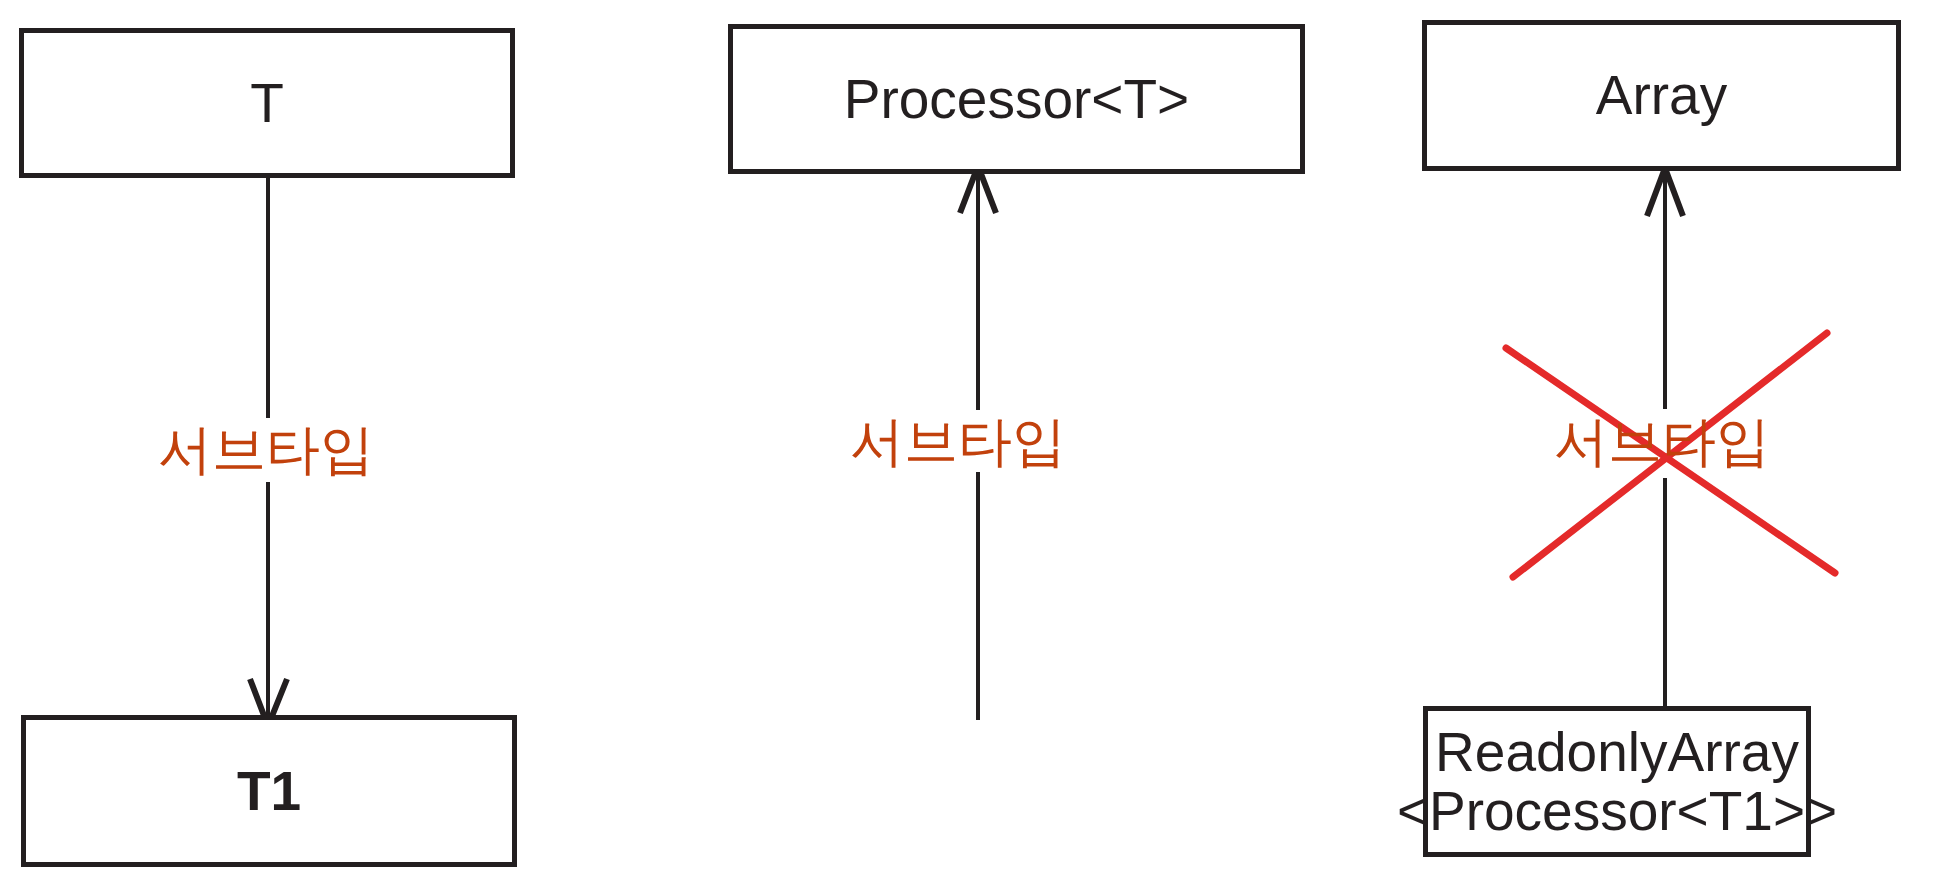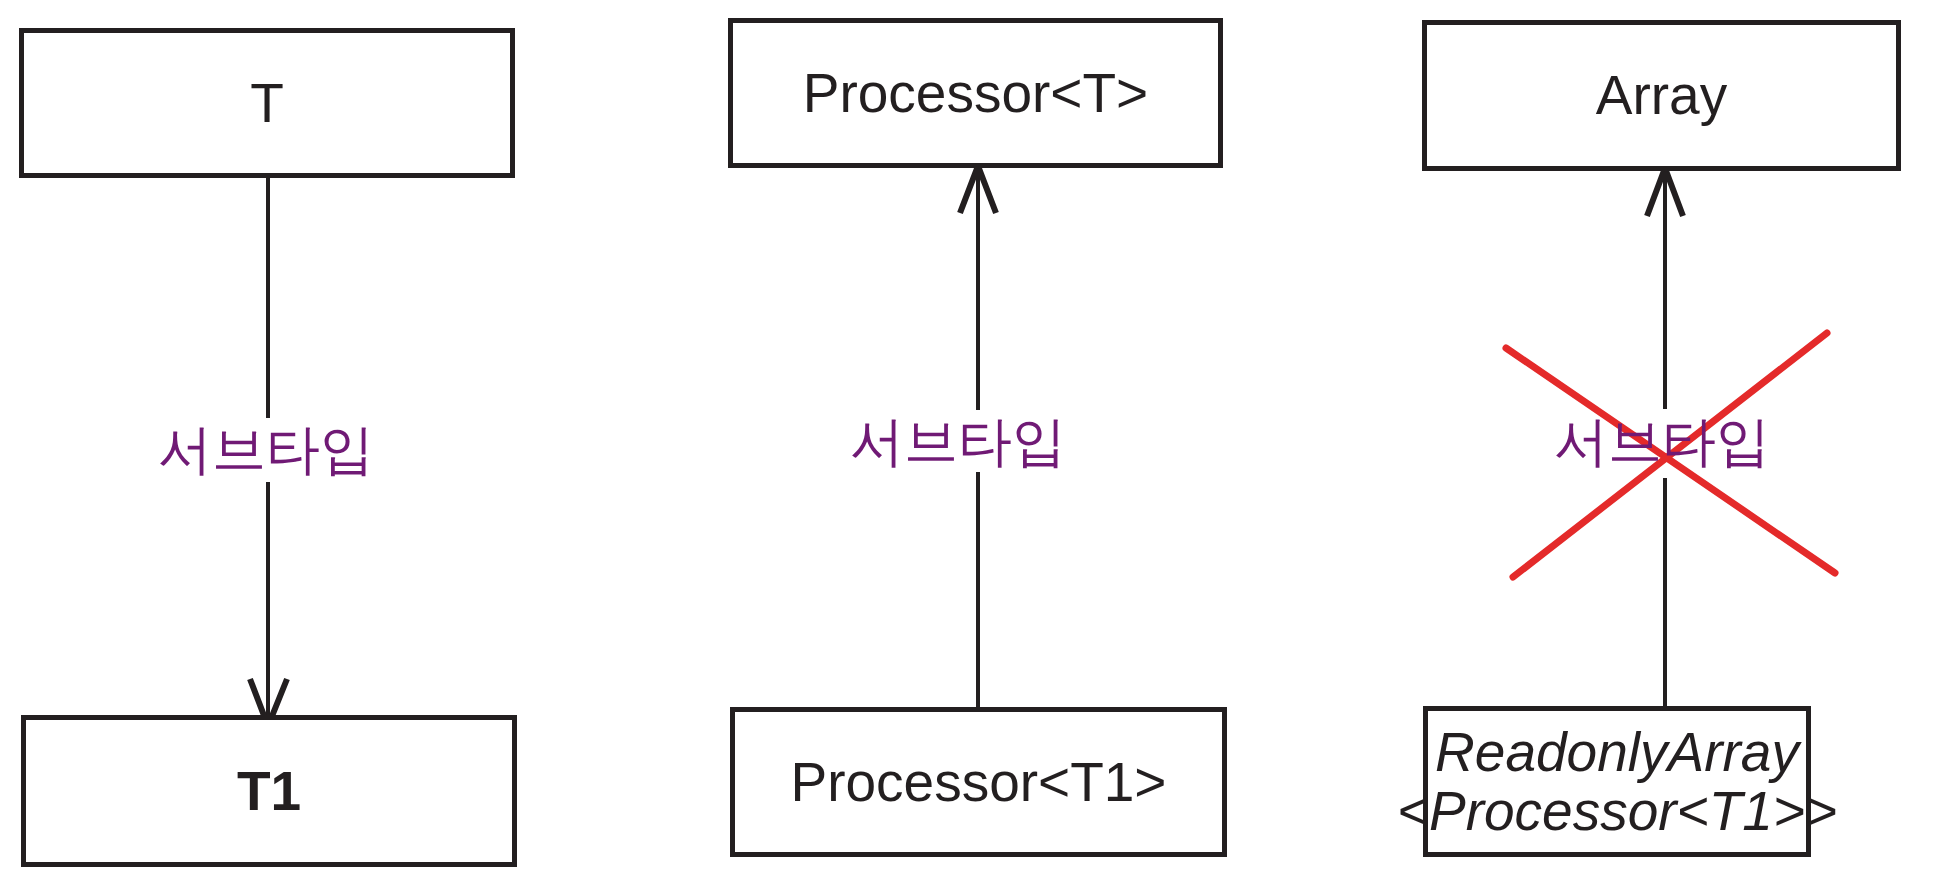--- a/index.html
+++ b/index.html
@@ -35,29 +35,29 @@
     font-size: 55px;
     line-height: 1.06;
     color: #231f20;
   }
   .edge-label {
     position: absolute;
     transform: translate(-50%, -50%);
     font-size: 54px;
     line-height: 1;
     white-space: nowrap;
-    color: #701a75;
+    color: #c2410c;
   }
   
   .box-t        { left: 19px;   top: 28px;  width: 496px; height: 150px; }
   .box-t1       { left: 21px;   top: 715px; width: 496px; height: 152px; font-weight: bold; }
-  .box-proc-t   { left: 728px;  top: 18px;  width: 495px; height: 150px; }
+  .box-proc-t   { left: 728px;  top: 24px;  width: 577px; height: 150px; }
   .box-proc-t1  { left: 730px;  top: 707px; width: 497px; height: 150px; }
   .box-array    { left: 1422px; top: 20px;  width: 479px; height: 151px; }
-  .box-roarray  { left: 1423px; top: 706px; width: 388px; height: 151px; font-style: italic; }
+  .box-roarray  { left: 1423px; top: 706px; width: 388px; height: 151px; }
   .label-1 { left: 266px;  top: 449px; }
   .label-2 { left: 958px;  top: 441px; }
   .label-3 { left: 1662px; top: 441px; }
 </style>
 </head>
 <body>
 
 <div class="canvas">
 
   <svg class="connector-layer" width="1940" height="887" viewBox="0 0 1940 887" fill="none">
@@ -90,23 +90,20 @@
     <span>T</span>
   </div>
   <div class="box box-t1">
     <span>T1</span>
   </div>
   <div class="edge-label label-1">서브타입</div>
 
   <div class="box box-proc-t">
     <span>Processor&lt;T&gt;</span>
   </div>
-  <div class="box box-proc-t1">
-    <span>Processor&lt;T1&gt;</span>
-  </div>
   <div class="edge-label label-2">서브타입</div>
 
   <div class="box box-array">
     <div>
       <div>Array</div>
     </div>
   </div>
   <div class="box box-roarray">
     <div>
       <div>ReadonlyArray</div>

